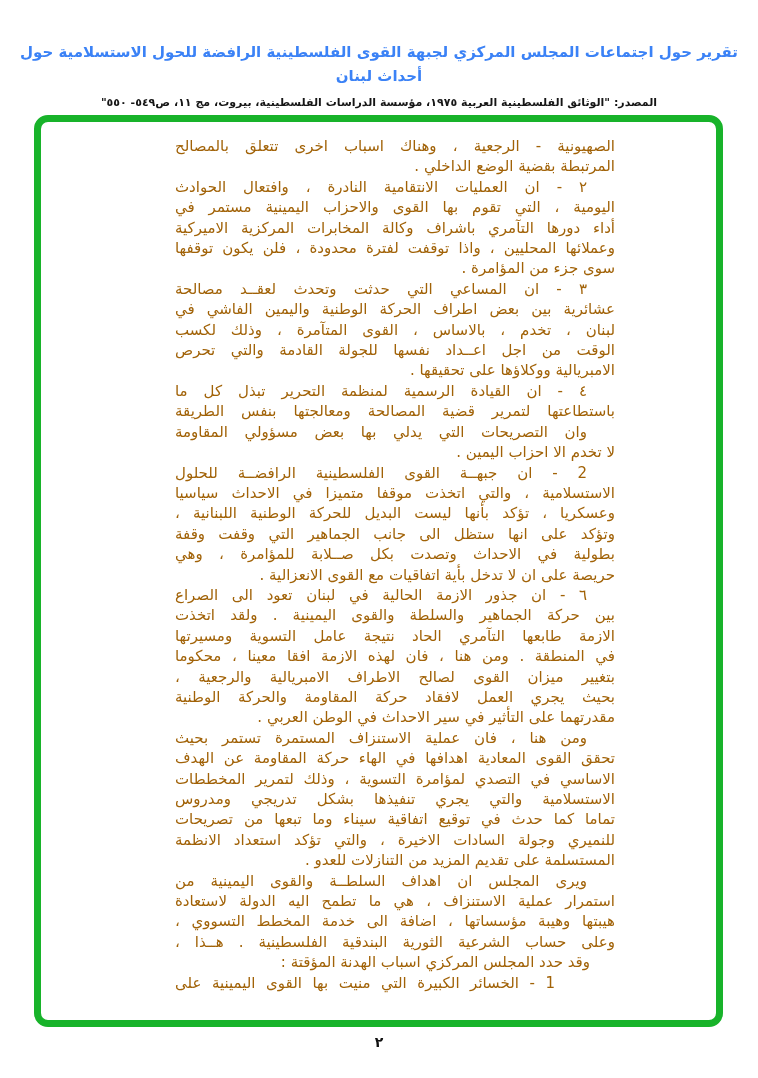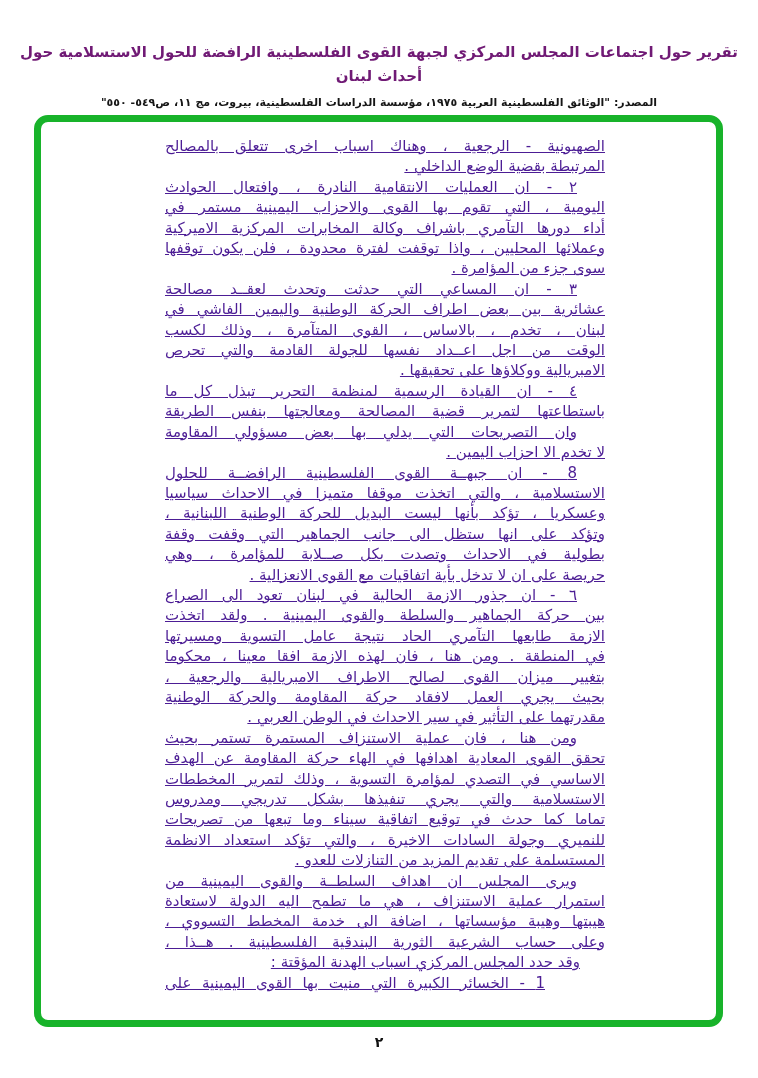--- a/index.html
+++ b/index.html
@@ -20,21 +20,21 @@
     top: 40px;
     left: 20px;
     width: 718px;
     text-align: center;
     direction: rtl;
   }
   .doc-title {
     font-size: 15px;
     font-weight: bold;
     line-height: 24px;
-    color: #701a75;
+    color: #3b82f6;
     letter-spacing: 0px;
   }
   .doc-source {
     margin-top: 8px;
     font-size: 11px;
     font-weight: bold;
     color: #151515;
   }
   .green-frame {
     position: absolute;
@@ -42,28 +42,27 @@
     top: 115px;
     width: 675px;
     height: 898px;
     border: 7px solid #18b32a;
     border-radius: 14px;
     background: #ffffff;
     box-sizing: content-box;
   }
   .text-column {
     position: absolute;
-    left: 165px;
+    left: 175px;
     top: 136px;
     width: 440px;
     direction: rtl;
     font-size: 15px;
     line-height: 20.4px;
-    color: #4c1d95;
-    text-decoration: underline;
+    color: #a16207;
   }
   .tl { white-space: normal; }
   .tl.full   { text-align: justify; text-align-last: justify; }
   .tl.end    { text-align: right; }
   .tl.indent { text-align: justify; text-align-last: justify; text-indent: 28px; }
   .tl.end-indent { text-align: right; text-indent: 25px; }
   .tl.far    { text-align: justify; text-align-last: justify; text-indent: 60px; }
   .page-number {
     position: absolute;
     left: 0;
@@ -96,21 +95,21 @@
     <div class="tl end">سوى جزء من المؤامرة .</div>
     <div class="tl indent">٣ - ان المساعي التي حدثت وتحدث لعقــد مصالحة</div>
     <div class="tl full">عشائرية بين بعض اطراف الحركة الوطنية واليمين الفاشي في</div>
     <div class="tl full">لبنان ، تخدم ، بالاساس ، القوى المتآمرة ، وذلك لكسب</div>
     <div class="tl full">الوقت من اجل اعــداد نفسها للجولة القادمة والتي تحرص</div>
     <div class="tl end">الامبريالية ووكلاؤها على تحقيقها .</div>
     <div class="tl indent">٤ - ان القيادة الرسمية لمنظمة التحرير تبذل كل ما</div>
     <div class="tl full">باستطاعتها لتمرير قضية المصالحة ومعالجتها بنفس الطريقة</div>
     <div class="tl indent">وان التصريحات التي يدلي بها بعض مسؤولي المقاومة</div>
     <div class="tl end">لا تخدم الا احزاب اليمين .</div>
-    <div class="tl indent">8 - ان جبهــة القوى الفلسطينية الرافضــة للحلول</div>
+    <div class="tl indent">2 - ان جبهــة القوى الفلسطينية الرافضــة للحلول</div>
     <div class="tl full">الاستسلامية ، والتي اتخذت موقفا متميزا في الاحداث سياسيا</div>
     <div class="tl full">وعسكريا ، تؤكد بأنها ليست البديل للحركة الوطنية اللبنانية ،</div>
     <div class="tl full">وتؤكد على انها ستظل الى جانب الجماهير التي وقفت وقفة</div>
     <div class="tl full">بطولية في الاحداث وتصدت بكل صــلابة للمؤامرة ، وهي</div>
     <div class="tl end">حريصة على ان لا تدخل بأية اتفاقيات مع القوى الانعزالية .</div>
     <div class="tl indent">٦ - ان جذور الازمة الحالية في لبنان تعود الى الصراع</div>
     <div class="tl full">بين حركة الجماهير والسلطة والقوى اليمينية . ولقد اتخذت</div>
     <div class="tl full">الازمة طابعها التآمري الحاد نتيجة عامل التسوية ومسيرتها</div>
     <div class="tl full">في المنطقة . ومن هنا ، فان لهذه الازمة افقا معينا ، محكوما</div>
     <div class="tl full">بتغيير ميزان القوى لصالح الاطراف الامبريالية والرجعية ،</div>

